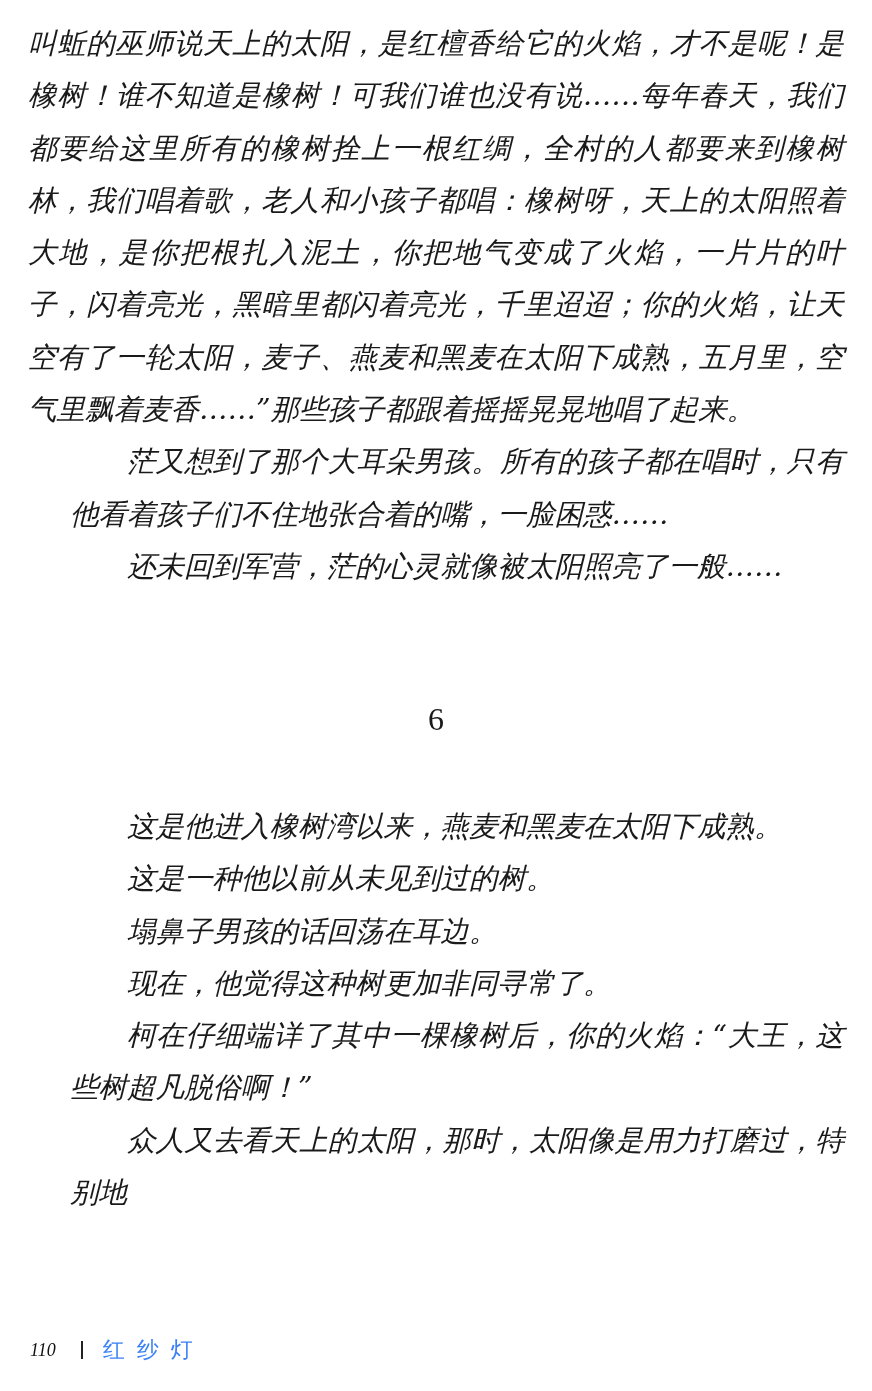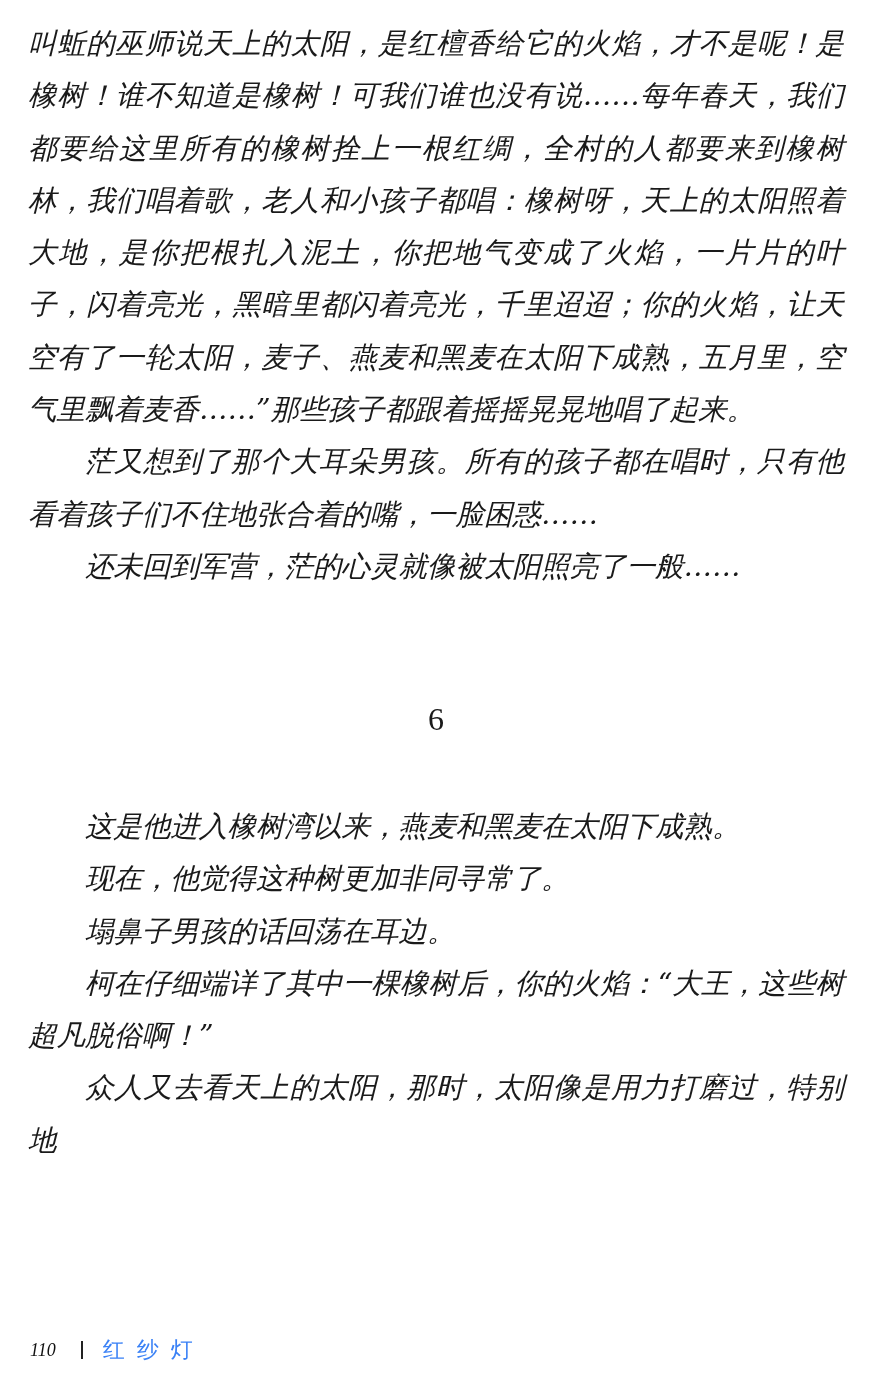--- a/index.html
+++ b/index.html
@@ -26,20 +26,21 @@
       line-height: 52.3px;
       margin: 0;
       text-align: justify;
       text-align-last: left;
       letter-spacing: 0px;
       word-break: break-all;
       font-style: italic;
     }
     .para.indent {
       text-indent: 57px;
+      margin-left: 42px;
     }
     .chapter-number {
       position: absolute;
       left: 0;
       width: 872px;
       top: 697px;
       text-align: center;
       font-family: "Liberation Serif", "DejaVu Serif", serif;
       font-size: 32px;
       line-height: 44px;
@@ -85,22 +86,23 @@
 <div class="page-body">
   <p class="para">叫蚯的巫师说天上的太阳，是红檀香给它的火焰，才不是呢！是橡树！谁不知道是橡树！可我们谁也没有说……每年春天，我们都要给这里所有的橡树拴上一根红绸，全村的人都要来到橡树林，我们唱着歌，老人和小孩子都唱：橡树呀，天上的太阳照着大地，是你把根扎入泥土，你把地气变成了火焰，一片片的叶子，闪着亮光，黑暗里都闪着亮光，千里迢迢；你的火焰，让天空有了一轮太阳，麦子、燕麦和黑麦在太阳下成熟，五月里，空气里飘着麦香……”那些孩子都跟着摇摇晃晃地唱了起来。</p>
   <p class="para indent">茫又想到了那个大耳朵男孩。所有的孩子都在唱时，只有他看着孩子们不住地张合着的嘴，一脸困惑……</p>
   <p class="para indent">还未回到军营，茫的心灵就像被太阳照亮了一般……</p>
 </div>
 
 <div class="chapter-number">6</div>
 
 <div class="section-two">
   <p class="para indent">这是他进入橡树湾以来，燕麦和黑麦在太阳下成熟。</p>
+  <p class="para indent">这是一种他以前从未见到过的树。</p>
+  <p class="para indent">塌鼻子男孩的话回荡在耳边。</p>
   <p class="para indent">现在，他觉得这种树更加非同寻常了。</p>
-  <p class="para indent">塌鼻子男孩的话回荡在耳边。</p>
   <p class="para indent">柯在仔细端详了其中一棵橡树后，你的火焰：“大王，这些树超凡脱俗啊！”</p>
   <p class="para indent">众人又去看天上的太阳，那时，太阳像是用力打磨过，特别地</p>
 </div>
 
 <div class="footer">
   <span class="page-number">110</span>
   <span class="footer-divider"></span>
   <span class="book-title">红纱灯</span>
 </div>
 

